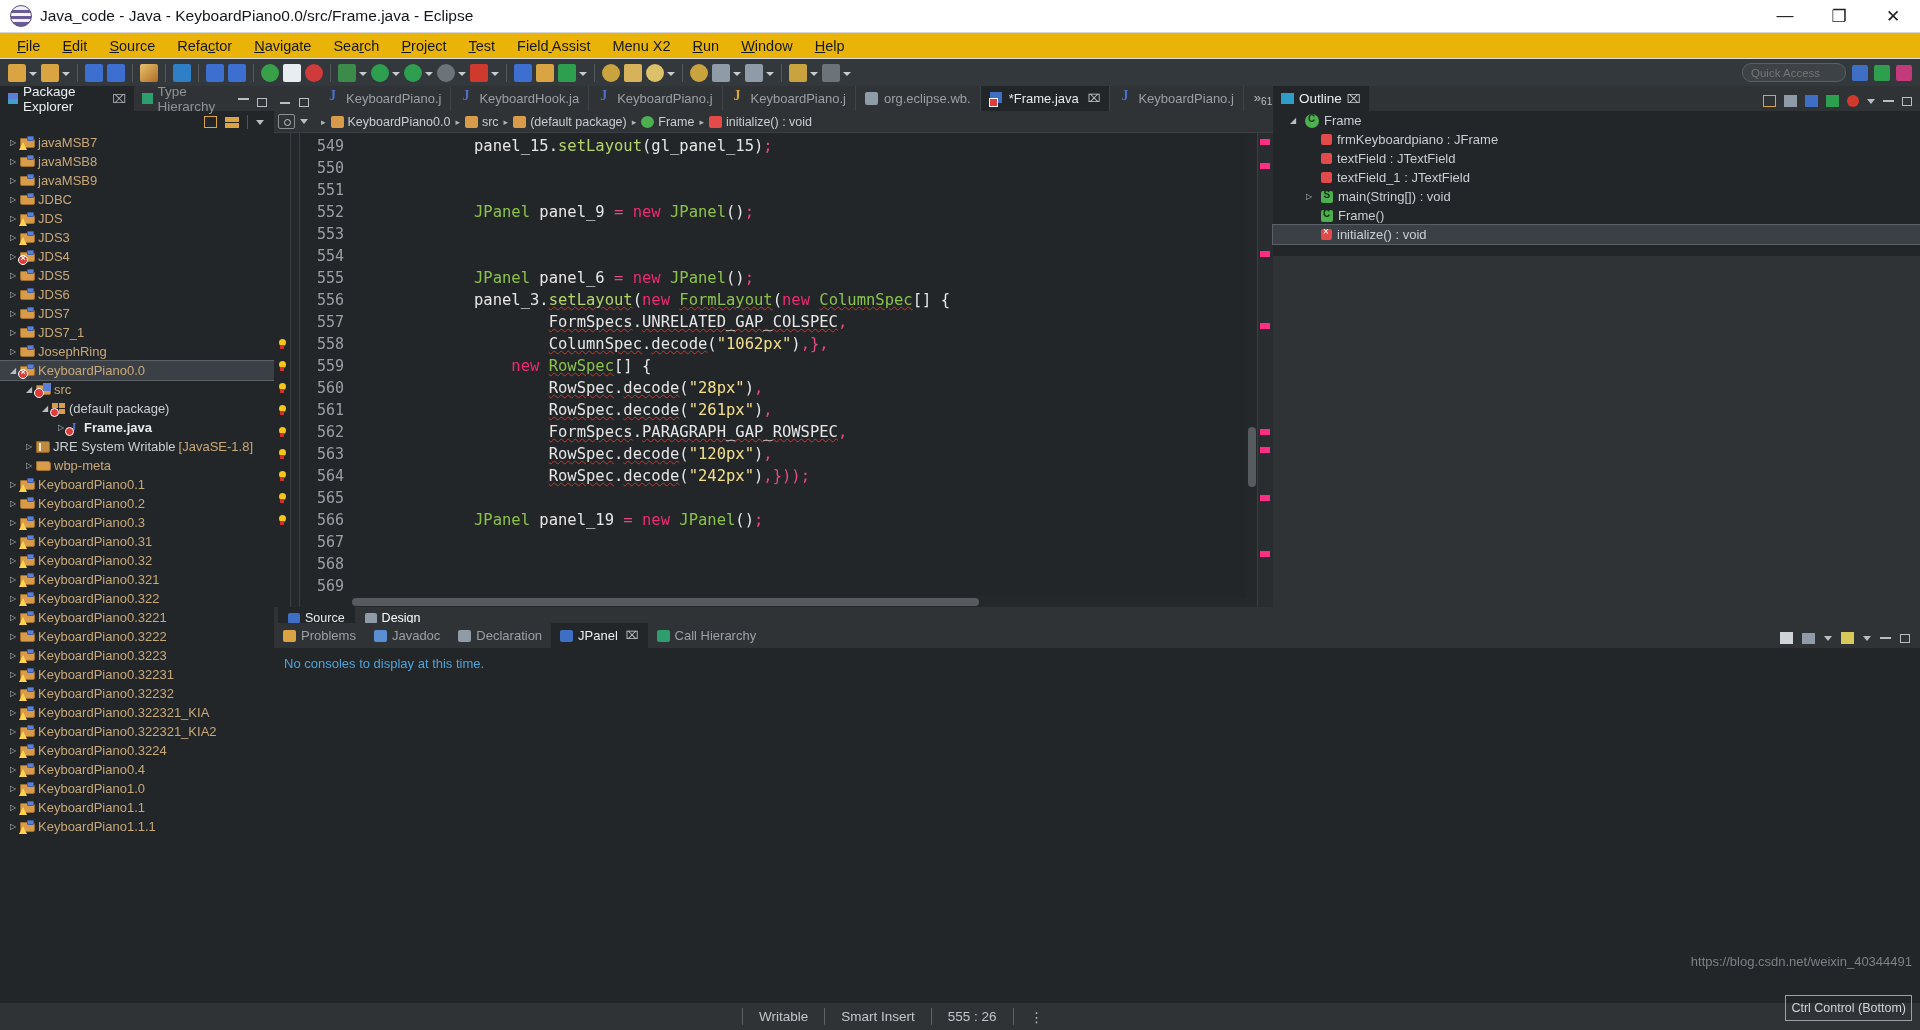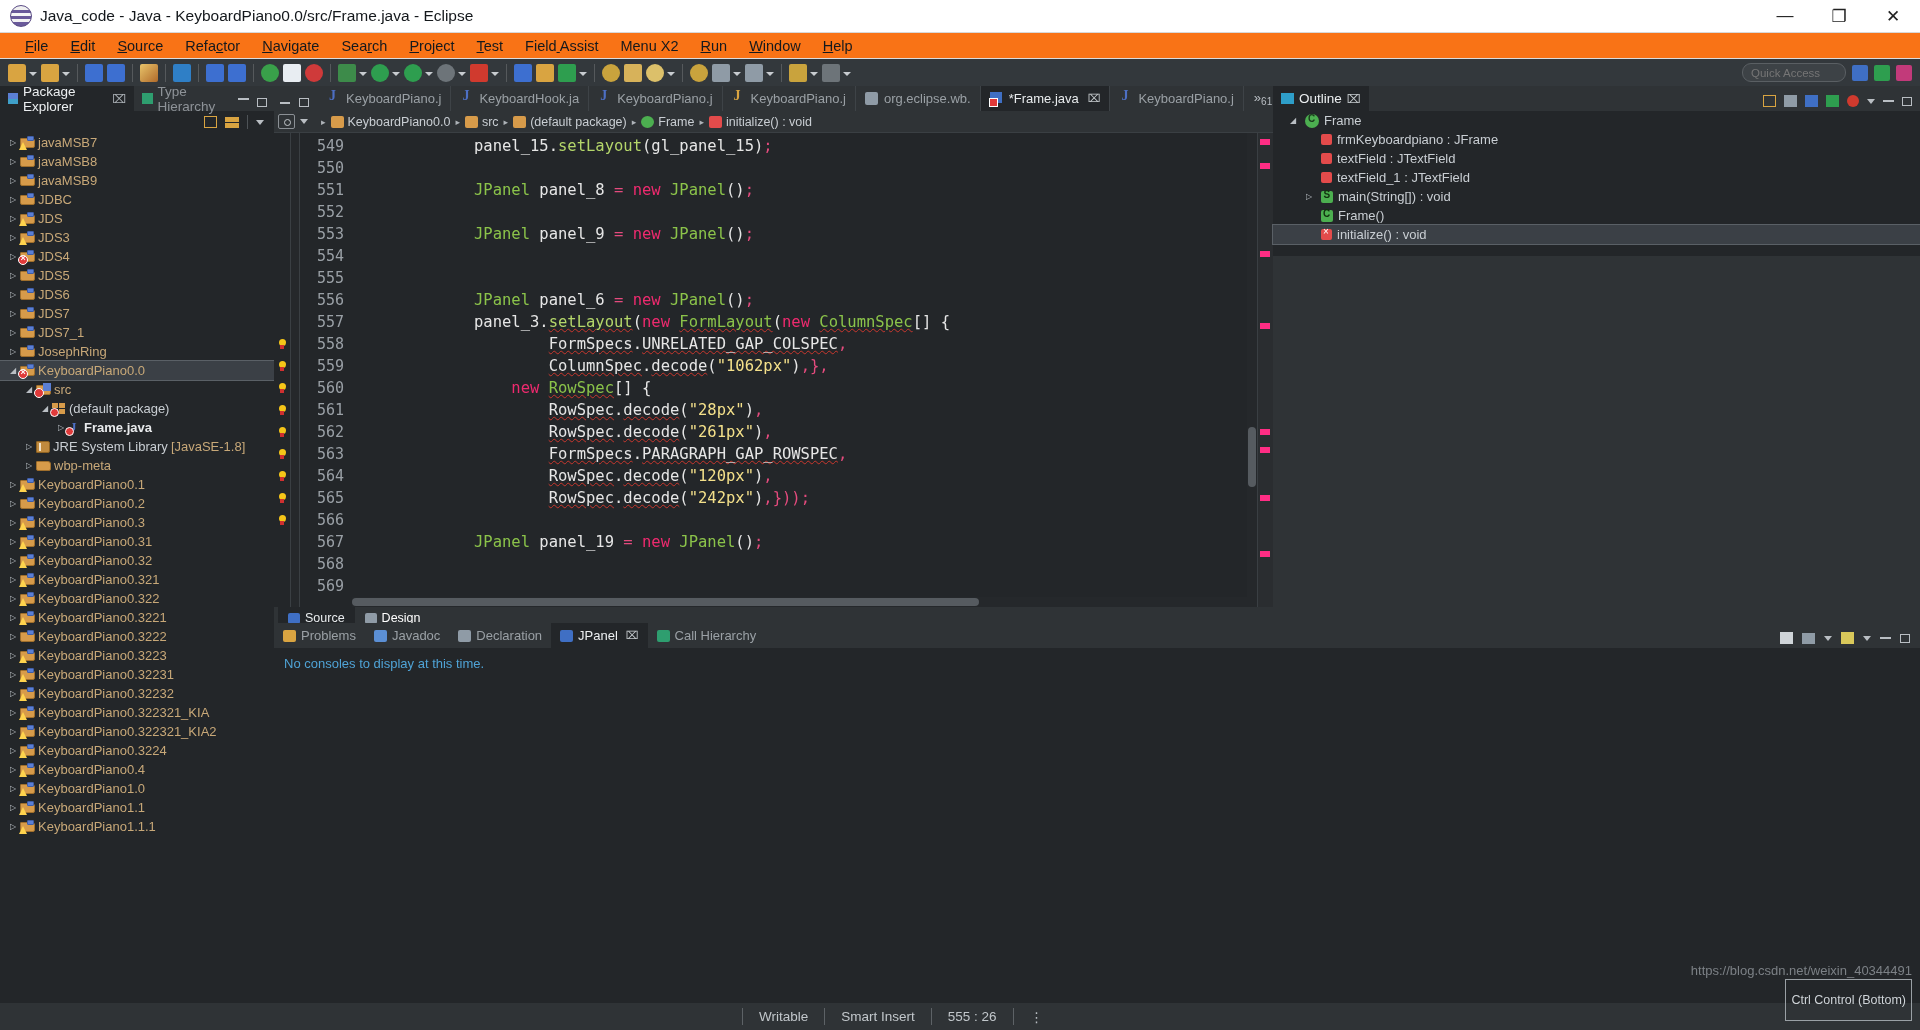--- a/index.html
+++ b/index.html
@@ -12,22 +12,22 @@
   .tb-icon { width:22px; height:22px; margin:0 8px 0 10px; border-radius:50%;
     background:linear-gradient(#f0f0f0 0 18%, #6a5a9a 18% 34%, #f6f6f6 34% 50%,
     #6a5a9a 50% 66%, #f2f2f2 66% 82%, #6a5a9a 82% 100%);
     border:1px solid #5b4d86; }
   .tb-title { font-size:15.5px; color:#14181c; }
   .tb-ctrls { margin-left:auto; display:flex; height:100%; }
   .tb-btn { width:54px; display:flex; align-items:center; justify-content:center;
     color:#222; font-size:17px; }
 
   
-  .menubar { height:26px; background:#f97316; display:flex; align-items:center;
-    padding-left:14px; border-bottom:1px solid #dcdcdc; }
+  .menubar { height:26px; background:#eab308; display:flex; align-items:center;
+    padding-left:6px; border-bottom:1px solid #dcdcdc; }
   .menu-item { font-size:14.5px; color:#15191d; padding:3px 11px; white-space:nowrap; }
   .menu-item u { text-decoration:underline; }
 
   
   .toolbar { height:27px; background:#33383c; display:flex; align-items:center;
     padding-left:6px; gap:0px; position:relative; }
   .tgrp { display:flex; align-items:center; }
   .tsep { width:1px; height:18px; background:#55595c; margin:0 5px; }
   .ticon { width:18px; height:18px; margin:0 2px; border-radius:2px; position:relative;
     display:inline-block; }
@@ -204,22 +204,22 @@
   .iniico:after { content:"×"; position:absolute; left:2px; top:-3px; font-size:10px;
     color:#fff; }
 
   
   .status { position:absolute; left:0; bottom:0; width:1920px; height:27px;
     background:#2f3336; display:flex; align-items:center; color:#c2c7cb; font-size:13.5px; }
   .st-sep { width:1px; height:17px; background:#5d6266; margin:0 16px; }
   .st-dots { width:14px; text-align:center; color:#b7bcc1; letter-spacing:0; }
   .wm { position:absolute; right:8px; bottom:9px; font-size:13px; color:#7c8186;
     text-align:right; line-height:16px; }
-  .wm .b { display:inline-block; border:1px solid #9aa0a5; padding:12px 5px;
-    color:#cfd4d8; font-size:12.5px; }
+  .wm .b { display:inline-block; border:1px solid #9aa0a5; padding:4px 5px;
+    color:#cfd4d8; font-size:12.5px;margin-top:25px; }
 </style>
 </head>
 <body>
 
 <div class="titlebar">
   <div class="tb-icon"></div>
   <div class="tb-title">Java_code - Java - KeyboardPiano0.0/src/Frame.java - Eclipse</div>
   <div class="tb-ctrls">
     <div class="tb-btn">—</div>
     <div class="tb-btn">❐</div>
@@ -481,21 +481,21 @@
           <span class="tw">▷</span>
           <span class="javaico">
             <span style="position:absolute;left:-3px;bottom:-2px;width:9px;height:9px;background:#e03a3a;border-radius:50%;border:1px solid #fff;"></span>
           </span>
           <span class="lbl file">Frame.java</span>
         </div>
         <div class="trow">
           <span style="display: inline-block; width: 16px;"></span>
           <span class="tw">▷</span>
           <span class="libico"></span>
-          <span class="lbl lib">JRE System Library</span>
+          <span class="lbl lib">JRE System Writable</span>
           <span class="lbl libv"> [JavaSE-1.8]</span>
         </div>
         <div class="trow">
           <span style="display: inline-block; width: 16px;"></span>
           <span class="tw">▷</span>
           <span class="fico">
             <span class="body"></span>
           </span>
           <span class="lbl">wbp-meta</span>
         </div>
@@ -840,21 +840,20 @@
           <div class="lnum">564</div>
           <div class="lnum">565</div>
           <div class="lnum">566</div>
           <div class="lnum">567</div>
           <div class="lnum">568</div>
           <div class="lnum">569</div>
         </div>
       <div class="code" id="code">
           <div class="cl"><span class="pn">            </span><span class="pn">panel_15</span><span class="pn">.</span><span class="mth">setLayout</span><span class="pn">(</span><span class="pn">gl_panel_15</span><span class="pn">)</span><span class="semi">;</span></div>
           <div class="cl">&nbsp;</div>
-          <div class="cl"><span class="pn">            </span><span class="ty">JPanel</span><span class="pn"> panel_8 </span><span class="semi">=</span><span class="pn"> </span><span class="kw">new</span><span class="pn"> </span><span class="ty">JPanel</span><span class="pn">()</span><span class="semi">;</span></div>
           <div class="cl">&nbsp;</div>
           <div class="cl"><span class="pn">            </span><span class="ty">JPanel</span><span class="pn"> panel_9 </span><span class="semi">=</span><span class="pn"> </span><span class="kw">new</span><span class="pn"> </span><span class="ty">JPanel</span><span class="pn">()</span><span class="semi">;</span></div>
           <div class="cl">&nbsp;</div>
           <div class="cl">&nbsp;</div>
           <div class="cl"><span class="pn">            </span><span class="ty">JPanel</span><span class="pn"> panel_6 </span><span class="semi">=</span><span class="pn"> </span><span class="kw">new</span><span class="pn"> </span><span class="ty">JPanel</span><span class="pn">()</span><span class="semi">;</span></div>
           <div class="cl"><span class="pn">            </span><span class="pn">panel_3</span><span class="pn">.</span><span class="mth err-u">setLayout</span><span class="pn">(</span><span class="kw">new</span><span class="pn"> </span><span class="ty err-u">FormLayout</span><span class="pn">(</span><span class="kw">new</span><span class="pn"> </span><span class="ty err-u">ColumnSpec</span><span class="pn">[] {</span></div>
           <div class="cl"><span class="pn">                    </span><span class="pn err-u">FormSpecs</span><span class="pn">.</span><span class="pn err-u">UNRELATED_GAP_COLSPEC</span><span class="semi">,</span></div>
           <div class="cl"><span class="pn">                    </span><span class="pn err-u">ColumnSpec</span><span class="pn">.</span><span class="pn err-u">decode</span><span class="pn">(</span><span class="str">"1062px"</span><span class="pn">)</span><span class="semi">,},</span></div>
           <div class="cl"><span class="pn">                </span><span class="kw">new</span><span class="pn"> </span><span class="ty err-u">RowSpec</span><span class="pn">[] {</span></div>
           <div class="cl"><span class="pn">                    </span><span class="pn err-u">RowSpec</span><span class="pn">.</span><span class="pn err-u">decode</span><span class="pn">(</span><span class="str">"28px"</span><span class="pn">)</span><span class="semi">,</span></div>

